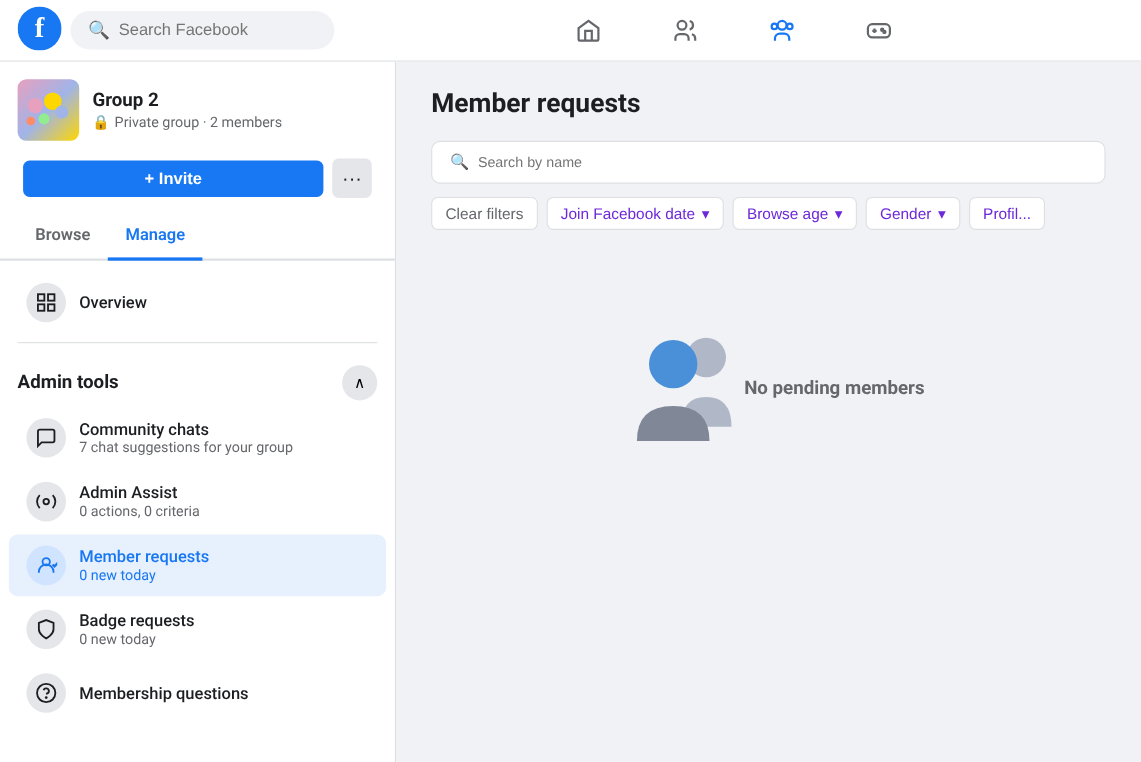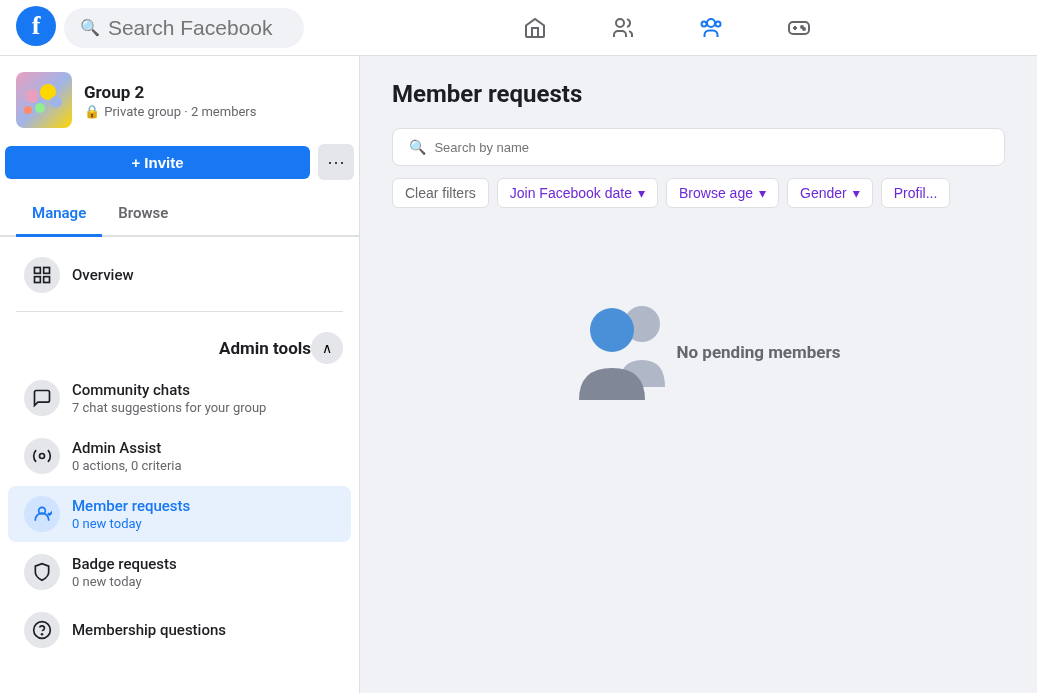--- a/index.html
+++ b/index.html
@@ -12,21 +12,21 @@
       display: flex; align-items: center; z-index: 100;
       padding: 0 16px; gap: 8px;
     }
     .topnav-search {
       display: flex; align-items: center; gap: 8px;
       background: #f0f2f5; border-radius: 20px; padding: 8px 16px;
       width: 240px;
     }
     .topnav-search input {
       border: none; background: transparent; outline: none;
-      font-size: 21px; color: #0f172a; width: 100%;
+      font-size: 15px; color: #0f172a; width: 100%;
     }
     .topnav-icons {
       flex: 1; display: flex; align-items: center; justify-content: center; gap: 40px;
     }
     .topnav-icon-btn {
       width: 48px; height: 48px; border-radius: 50%; border: none;
       background: transparent; cursor: pointer; display: flex; align-items: center; justify-content: center;
       font-size: 22px; color: #65676b;
     }
 
@@ -52,21 +52,21 @@
       background: linear-gradient(135deg, #e8a0bf, #a0b4e8, #ffd700);
       display: flex; align-items: center; justify-content: center; overflow: hidden;
     }
     .group-avatar svg { width: 48px; height: 48px; }
     .group-info { flex: 1; }
     .group-name { font-size: 17px; font-weight: 700; }
     .group-meta { font-size: 13px; color: #65676b; display: flex; align-items: center; gap: 4px; margin-top: 2px; }
 
     
     .invite-row {
-      padding: 0 5px 12px; display: flex; gap: 8px; align-items: center;
+      padding: 0 21px 12px; display: flex; gap: 8px; align-items: center;
     }
     .invite-btn {
       flex: 1; background: #1877f2; color: #fff; border: none; border-radius: 6px;
       padding: 8px 16px; font-size: 15px; font-weight: 600; cursor: pointer;
       display: flex; align-items: center; justify-content: center; gap: 6px;
     }
     .more-btn {
       width: 36px; height: 36px; border-radius: 6px; border: none;
       background: #e4e6ea; cursor: pointer; display: flex; align-items: center; justify-content: center;
       font-size: 18px; color: #1c1e21;
@@ -95,21 +95,21 @@
       width: 36px; height: 36px; border-radius: 50%;
       background: #e4e6ea; display: flex; align-items: center; justify-content: center;
       flex-shrink: 0; font-size: 18px;
     }
     .menu-item.active .menu-item-icon { background: #d0e3ff; }
     .menu-item-text { flex: 1; }
     .menu-item-sub { font-size: 13px; color: #65676b; font-weight: 400; margin-top: 1px; }
     .menu-item.active .menu-item-sub { color: #1877f2; }
 
     .section-header {
-      display: flex; align-items: center; justify-content: flex-end;
+      display: flex; align-items: center; justify-content: space-between;
       padding: 12px 16px 4px; font-size: 17px; font-weight: 700;
     }
     .collapse-btn {
       width: 32px; height: 32px; border-radius: 50%; border: none;
       background: #e4e6ea; cursor: pointer; display: flex; align-items: center; justify-content: center;
       font-size: 14px;
     }
 
     .divider { height: 1px; background: #dddfe2; margin: 8px 16px; }
 
@@ -234,22 +234,22 @@
     </div>
 
     <div class="invite-row">
       <button class="invite-btn">+ Invite</button>
       <button class="more-btn">
         <span>···</span>
       </button>
     </div>
 
     <div class="tabs">
+      <div class="tab">Browse</div>
       <div class="tab active">Manage</div>
-      <div class="tab">Browse</div>
     </div>
 
     <div class="sidebar-menu">
 
       <div class="menu-item">
         <div class="menu-item-icon">
           <svg width="20" height="20" viewBox="0 0 24 24" fill="none" stroke="#1c1e21" stroke-width="2">
             <rect x="3" y="3" width="7" height="7"></rect>
             <rect x="14" y="3" width="7" height="7"></rect>
             <rect x="3" y="14" width="7" height="7"></rect>

